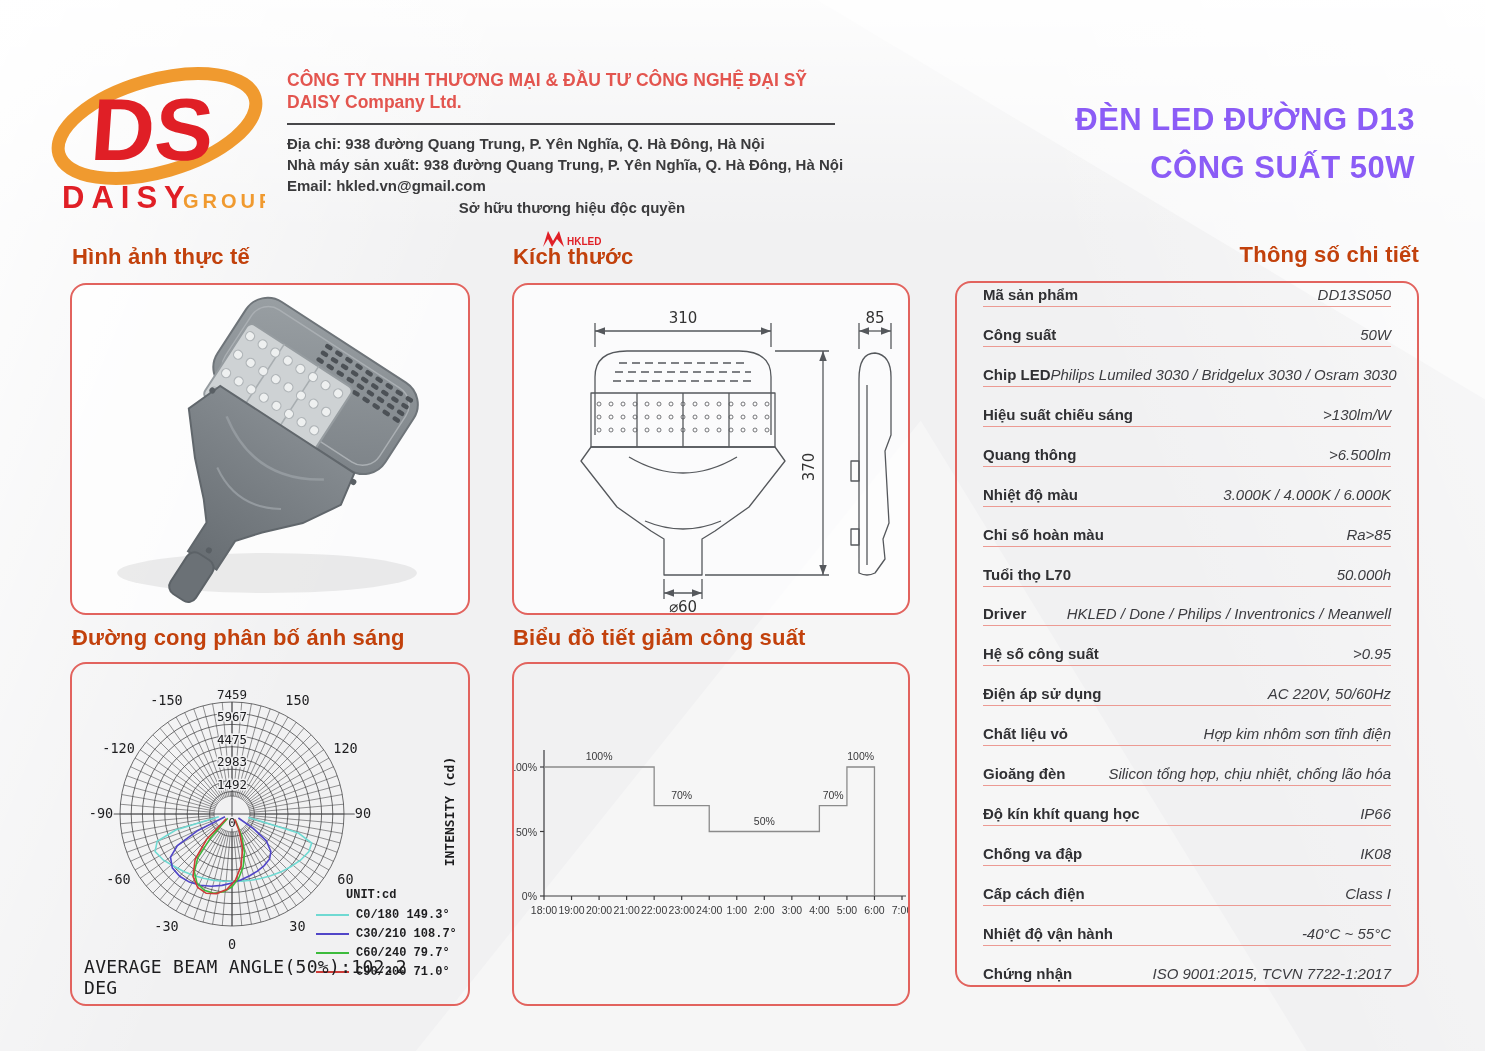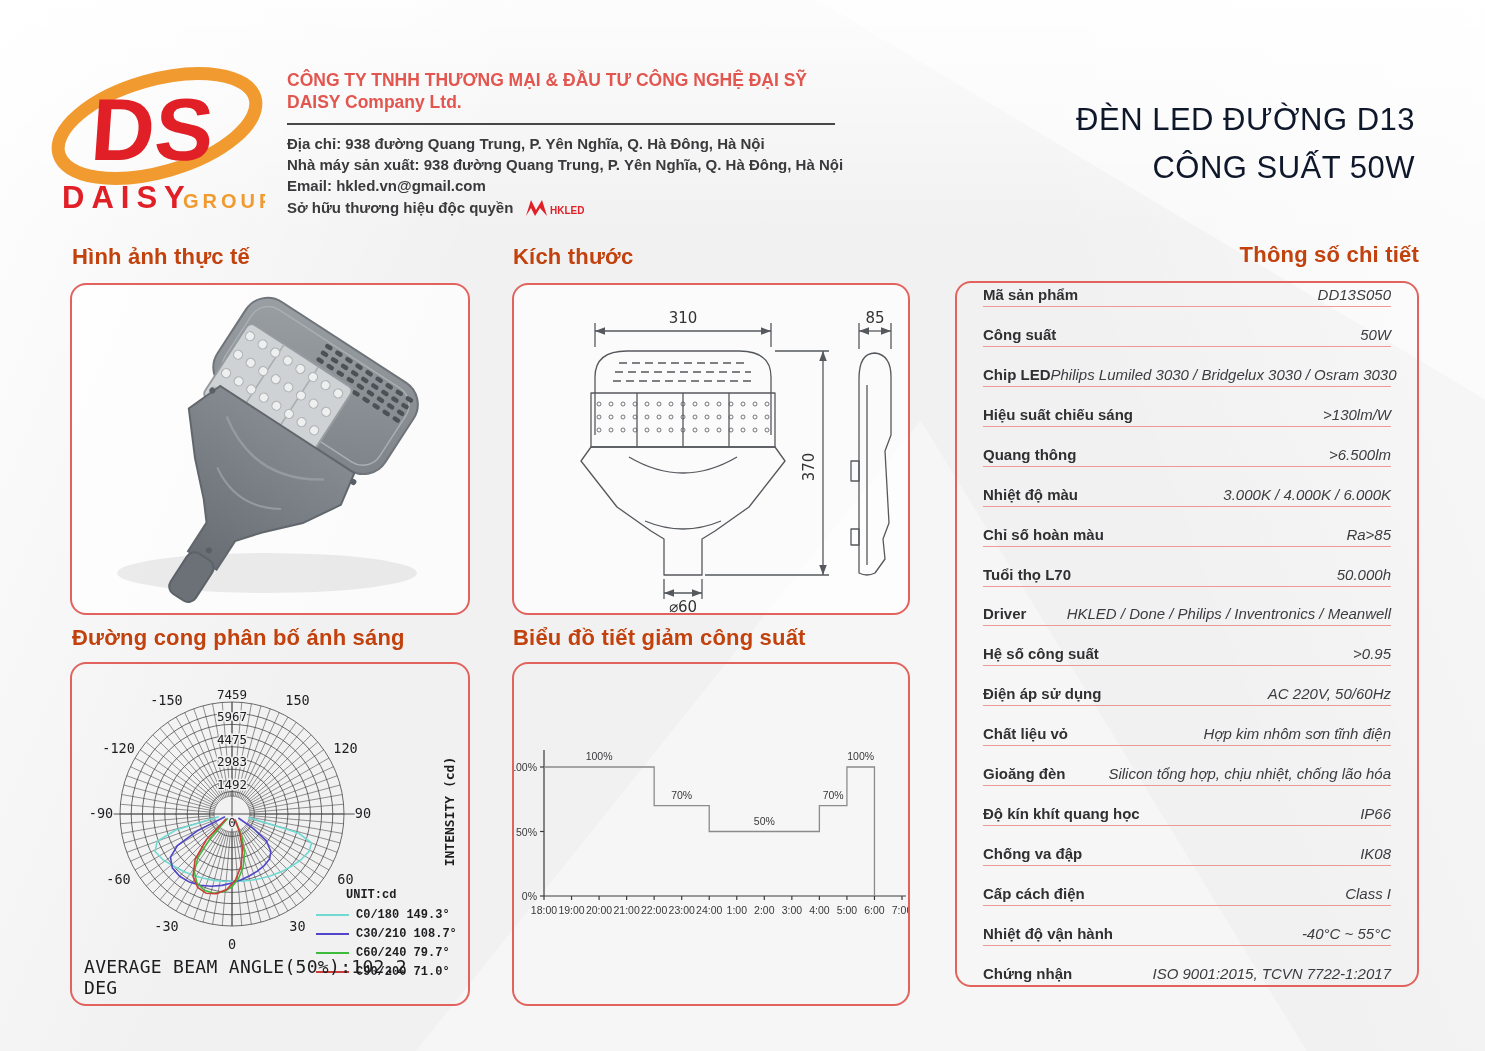--- a/index.html
+++ b/index.html
@@ -14,22 +14,22 @@
       clip-path:polygon(28% 100%,62% 40%,88% 100%);background:rgba(255,255,255,.35);}
   .wm3{position:absolute;inset:0;pointer-events:none;
       clip-path:polygon(55% 0,100% 38%,100% 0);background:rgba(255,255,255,.5);}
 
   
   .logo{position:absolute;left:50px;top:64px;width:215px;height:155px;}
   .company{position:absolute;left:287px;top:70px;width:570px;}
   .company .vi,.company .en{font-weight:bold;font-size:17.5px;color:#e3554f;line-height:1.25;}
   .company .rule{width:548px;border-top:2px solid #47474a;margin:9px 0 8px 0;}
   .company .info{font-weight:bold;font-size:15px;color:#3a3a3c;line-height:1.42;}
-  .company .tm{display:flex;align-items:center;gap:10px;}
-  .ptitle{position:absolute;right:70px;top:104px;text-align:right;color:#0f172a;font-weight:normal;
+  .company .tm{display:flex;align-items:center;gap:10px;flex-direction:column;}
+  .ptitle{position:absolute;right:70px;top:104px;text-align:right;color:#8b5cf6;font-weight:bold;
           font-size:31px;letter-spacing:.5px;line-height:1.0;}
   .ptitle .l2{margin-top:17px;}
 
   
   h2{position:absolute;margin:0;font-size:22px;color:#c2410c;font-weight:bold;letter-spacing:.2px;}
   .h-photo{left:72px;top:244px;} .h-dim{left:513px;top:244px;}
   .h-spec{right:66px;top:242px;} .h-polar{left:72px;top:625px;} .h-power{left:513px;top:625px;}
 
   
   .panel{position:absolute;border:2px solid #e2635e;border-radius:16px;box-sizing:border-box;}

